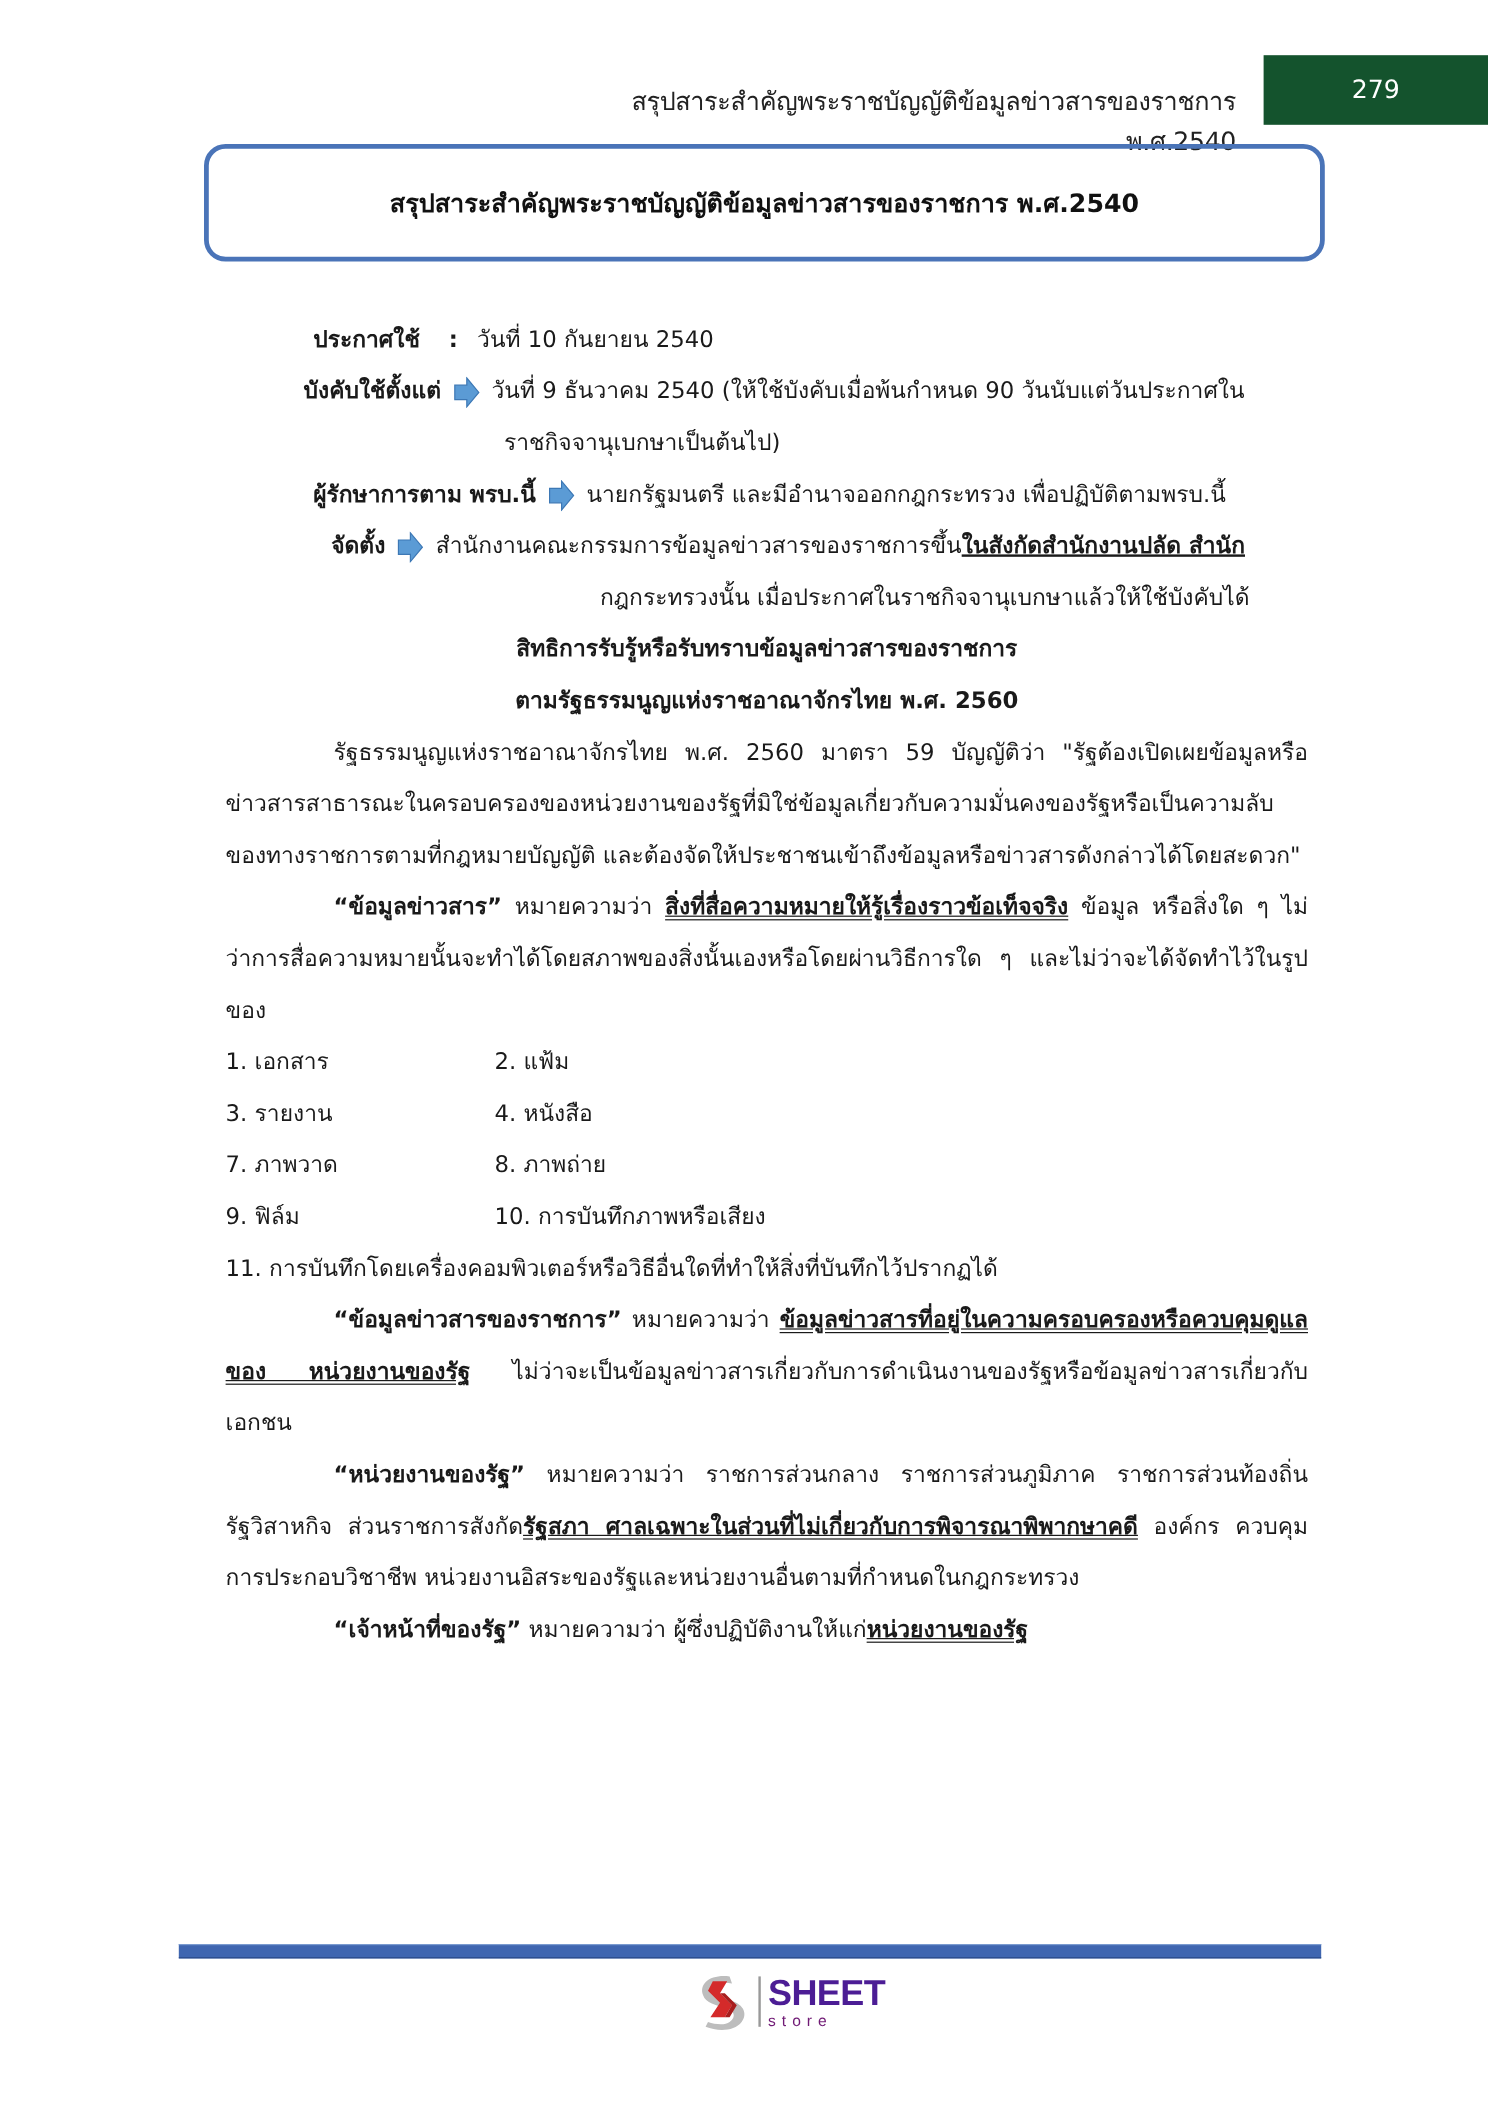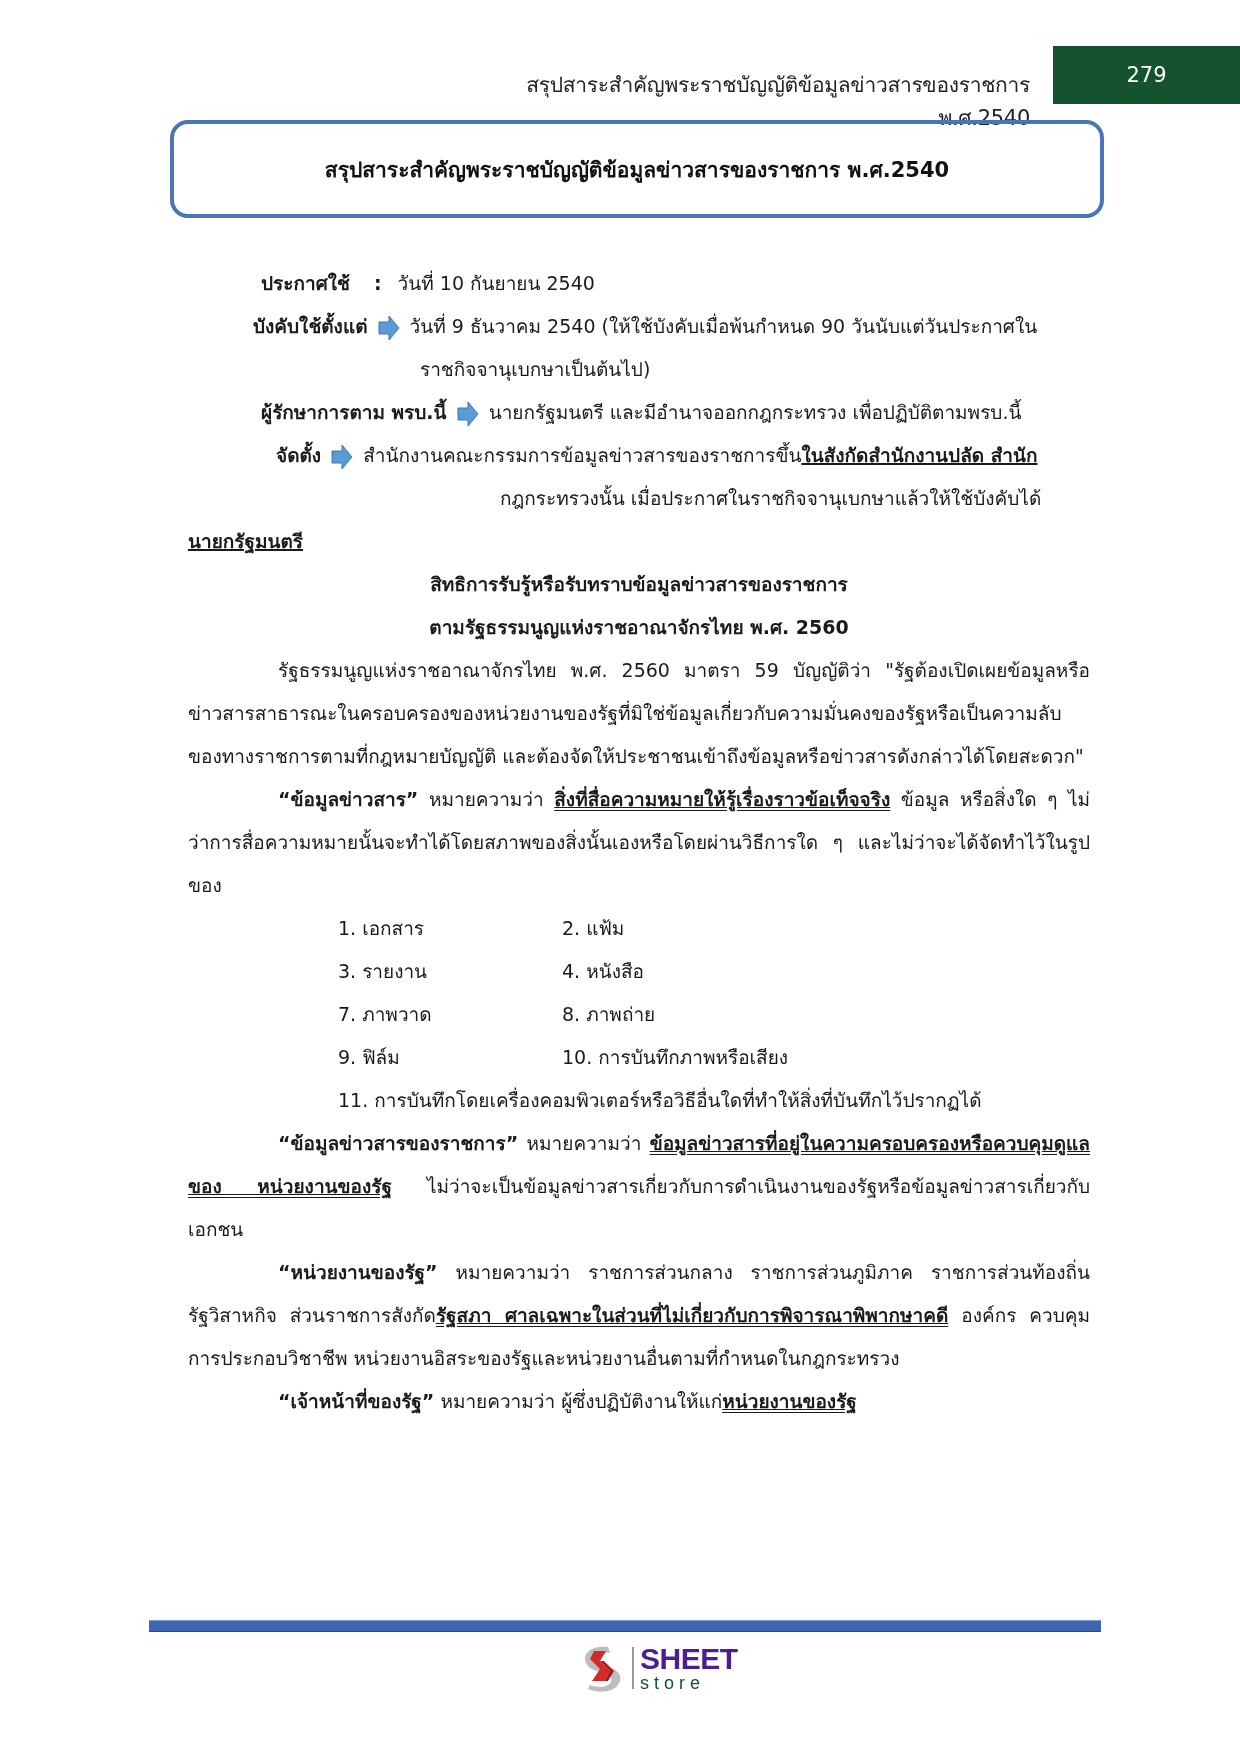--- a/index.html
+++ b/index.html
@@ -15,31 +15,31 @@
       font-size:21px; font-weight:bold; color:#111; }
     .content { position:absolute; top:262px; left:188px; width:902px; font-size:19px; line-height:43px; }
     .row { position:relative; white-space:nowrap; }
     .b { font-weight:bold; }
     .u { text-decoration:underline; font-weight:bold; text-decoration-thickness:2px; }
     .uu { text-decoration:underline double; font-weight:bold;margin-top:38px; }
     .arrow { display:inline-block; width:22px; height:26px; vertical-align:middle; margin:0 4px; }
     .center { text-align:center; font-weight:bold; }
     .indent { text-indent:90px; }
     p { margin:0; text-align:justify; }
-    .list { margin-left:150px; }
+    .list { }
     .list .li { display:flex; }
     .list .c1 { width:224px; }
     .footer-bar { position:absolute; top:1620px; left:149px; width:952px; height:10px;
       background:#3f66b0; border-top:1px solid #7a9bd0; border-bottom:1px solid #2a4a88; }
     .logo { position:absolute; top:1643px; left:578px; display:flex; align-items:center; }
     .logo-s { width:48px; height:50px; }
     .logo-div { width:2px; height:42px; background:#999; margin:0 6px; }
     .logo-text { display:flex; flex-direction:column; line-height:1; }
     .logo-sheet { font-family:"Liberation Sans", sans-serif; font-weight:bold; font-size:30px; color:#4c1d95; letter-spacing:-0.5px; }
-    .logo-store { font-family:"Liberation Sans", sans-serif; font-size:18px; color:#14532d; letter-spacing:5px; }
+    .logo-store { font-family:"Liberation Sans", sans-serif; font-size:13px; color:#701a75; letter-spacing:5px; }
   </style>
 </head>
 <body>
 
 <div class="running-header">สรุปสาระสำคัญพระราชบัญญัติข้อมูลข่าวสารของราชการ พ.ศ.2540</div>
 <div class="page-num-box">279</div>
 
 <div class="title-box">
   <span>สรุปสาระสำคัญพระราชบัญญัติข้อมูลข่าวสารของราชการ พ.ศ.2540</span>
 </div>
@@ -70,23 +70,20 @@
   </div>
   <div class="row" style="padding-left:88px;">
     <span class="b">จัดตั้ง</span>
     <svg class="arrow" viewBox="0 0 22 26">
         <polygon points="1,7 11,7 11,1 21,13 11,25 11,19 1,19" fill="#5b9bd5" stroke="#3d78b5" stroke-width="1"></polygon>
       </svg>
     <span>สำนักงานคณะกรรมการข้อมูลข่าวสารของราชการขึ้น</span><span class="u">ในสังกัดสำนักงานปลัด สำนัก</span>
   </div>
 
   <div class="row" style="padding-left:312px;">กฎกระทรวงนั้น เมื่อประกาศในราชกิจจานุเบกษาแล้วให้ใช้บังคับได้</div>
-  <div class="row">
-    <span class="u">นายกรัฐมนตรี</span>
-  </div>
 
   <div class="center">สิทธิการรับรู้หรือรับทราบข้อมูลข่าวสารของราชการ</div>
   <div class="center">ตามรัฐธรรมนูญแห่งราชอาณาจักรไทย พ.ศ. 2560</div>
 
   <p class="indent">รัฐธรรมนูญแห่งราชอาณาจักรไทย พ.ศ. 2560 มาตรา 59 บัญญัติว่า "รัฐต้องเปิดเผยข้อมูลหรือข่าวสารสาธารณะในครอบครองของหน่วยงานของรัฐที่มิใช่ข้อมูลเกี่ยวกับความมั่นคงของรัฐหรือเป็นความลับของทางราชการตามที่กฎหมายบัญญัติ และต้องจัดให้ประชาชนเข้าถึงข้อมูลหรือข่าวสารดังกล่าวได้โดยสะดวก"</p>
 
   <p class="indent">
     <span class="b">“ข้อมูลข่าวสาร”</span><span> หมายความว่า </span><span class="uu">สิ่งที่สื่อความหมายให้รู้เรื่องราวข้อเท็จจริง</span><span> ข้อมูล หรือสิ่งใด ๆ ไม่ว่าการสื่อความหมายนั้นจะทำได้โดยสภาพของสิ่งนั้นเองหรือโดยผ่านวิธีการใด ๆ และไม่ว่าจะได้จัดทำไว้ในรูปของ</span>
   </p>
 

